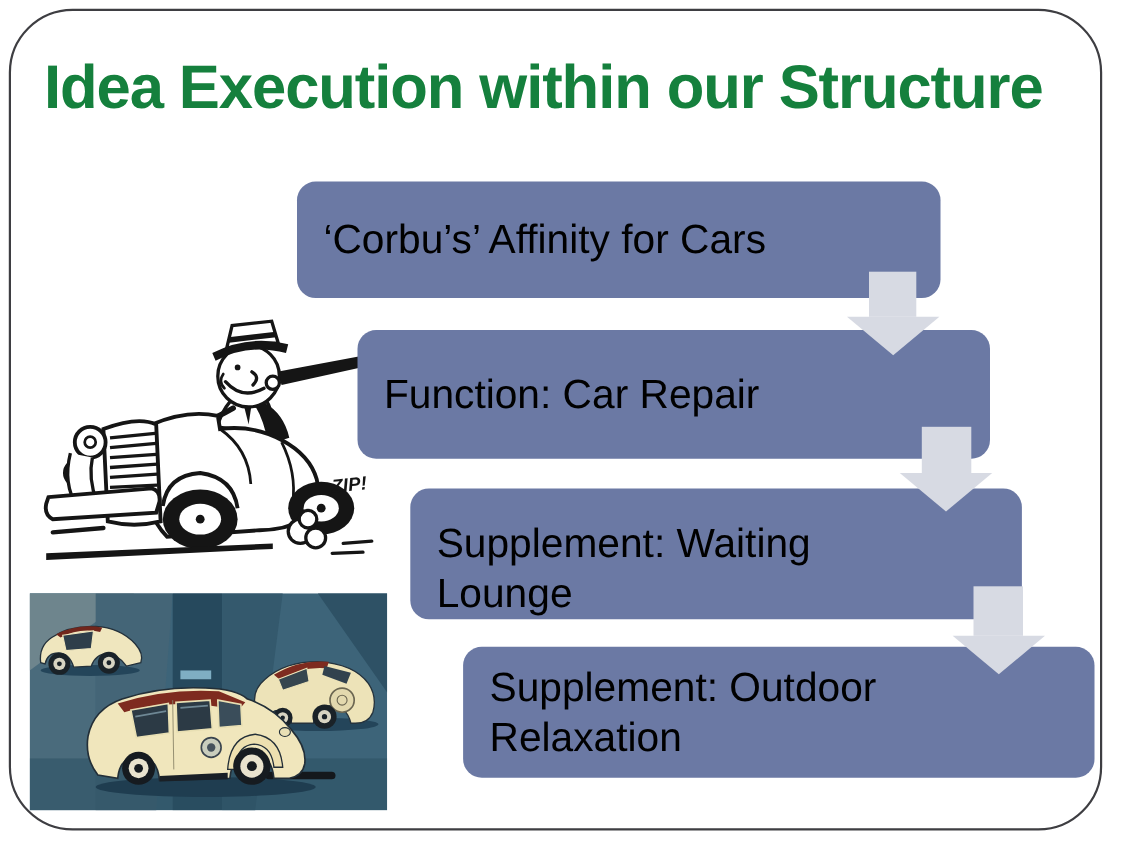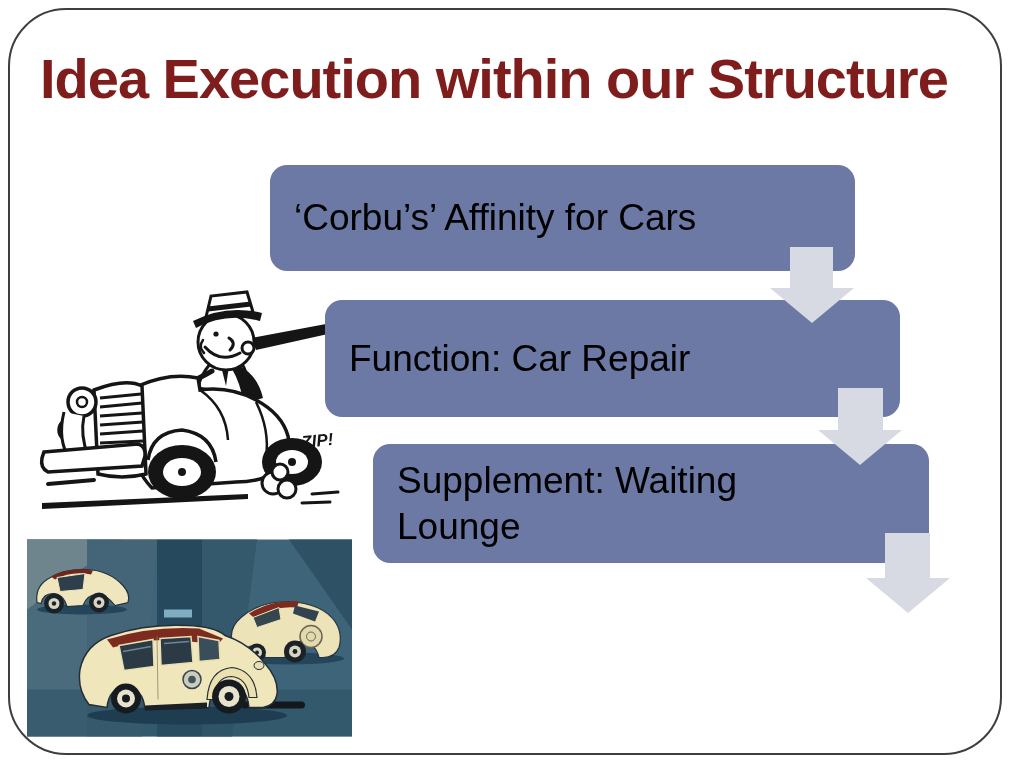--- a/index.html
+++ b/index.html
@@ -6,32 +6,32 @@
   #stage{
     position:relative;width:1024px;height:767px;background:#ffffff;
     font-family:"Liberation Sans",sans-serif;overflow:hidden;
   }
   .slide-border{
     position:absolute;left:8px;top:8px;width:994px;height:747px;
     border:2px solid #3e3e42;border-radius:58px;background:#ffffff;box-sizing:border-box;
   }
   .slide-title{
     position:absolute;left:40px;top:46px;width:950px;
-    color:#7f1d1d;font-size:56px;font-weight:600;letter-spacing:-1px;white-space:nowrap;
+    color:#15803d;font-size:56px;font-weight:600;letter-spacing:-1px;white-space:nowrap;
   }
   .step-box{
     position:absolute;background:#6b79a4;border-radius:17px;
     display:flex;align-items:center;z-index:2;
   }
   .step-label{
     color:#000000;font-size:37px;line-height:1.24;padding-left:24px;max-width:432px;
   }
   .step-1{left:270px;top:165px;width:585px;height:106px;}
   .step-2{left:325px;top:300px;width:575px;height:117px;}
-  .step-3{left:373px;top:444px;width:556px;height:119px;}
+  .step-3{left:373px;top:444px;width:556px;height:119px;align-items:flex-end;}
   .step-4{left:421px;top:588px;width:574px;height:119px;}
   .arrow-shaft{position:absolute;background:#d7dae3;z-index:5;}
   .arrow-head{position:absolute;width:0;height:0;z-index:5;
     border-left:42px solid transparent;border-right:42px solid transparent;
     border-top:35px solid #d7dae3;}
   .shaft-1{left:790px;top:247px;width:43px;height:41px;}
   .head-1{left:770px;top:288px;}
   .shaft-2{left:838px;top:388px;width:45px;height:42px;}
   .head-2{left:818px;top:430px;}
   .shaft-3{left:885px;top:533px;width:45px;height:45px;}
@@ -49,20 +49,23 @@
   <div class="slide-title">Idea Execution within our Structure</div>
 
   <div class="step-box step-1">
     <div class="step-label">‘Corbu’s’ Affinity for Cars</div>
   </div>
   <div class="step-box step-2">
     <div class="step-label">Function: Car Repair</div>
   </div>
   <div class="step-box step-3">
     <div class="step-label">Supplement: Waiting Lounge</div>
+  </div>
+  <div class="step-box step-4">
+    <div class="step-label">Supplement: Outdoor Relaxation</div>
   </div>
 
   <div class="arrow-shaft shaft-1"></div>
   <div class="arrow-head head-1"></div>
   <div class="arrow-shaft shaft-2"></div>
   <div class="arrow-head head-2"></div>
   <div class="arrow-shaft shaft-3"></div>
   <div class="arrow-head head-3"></div>
 
   <div class="cartoon-wrap">

